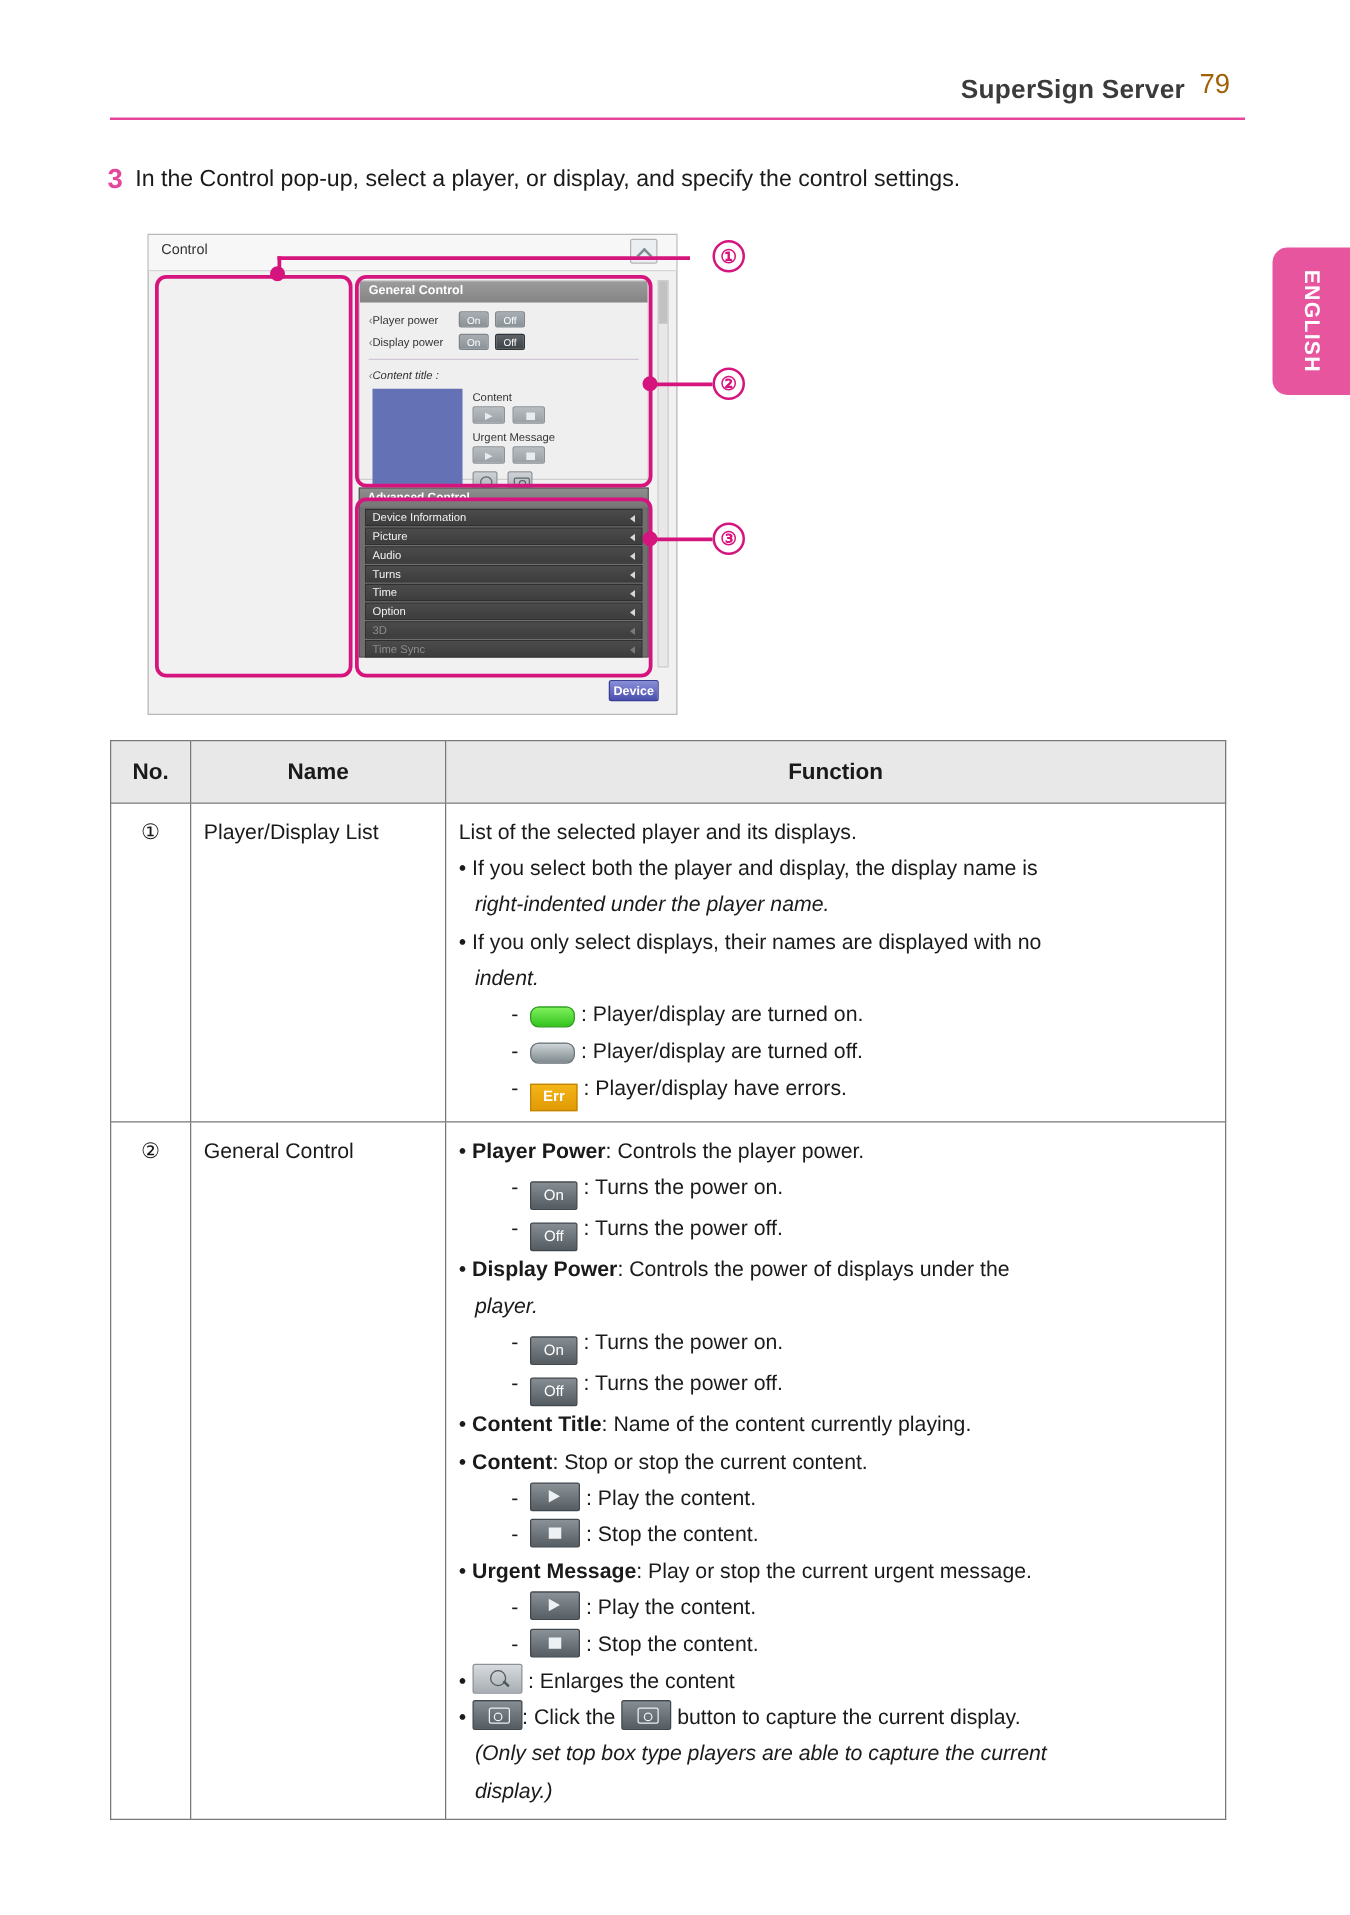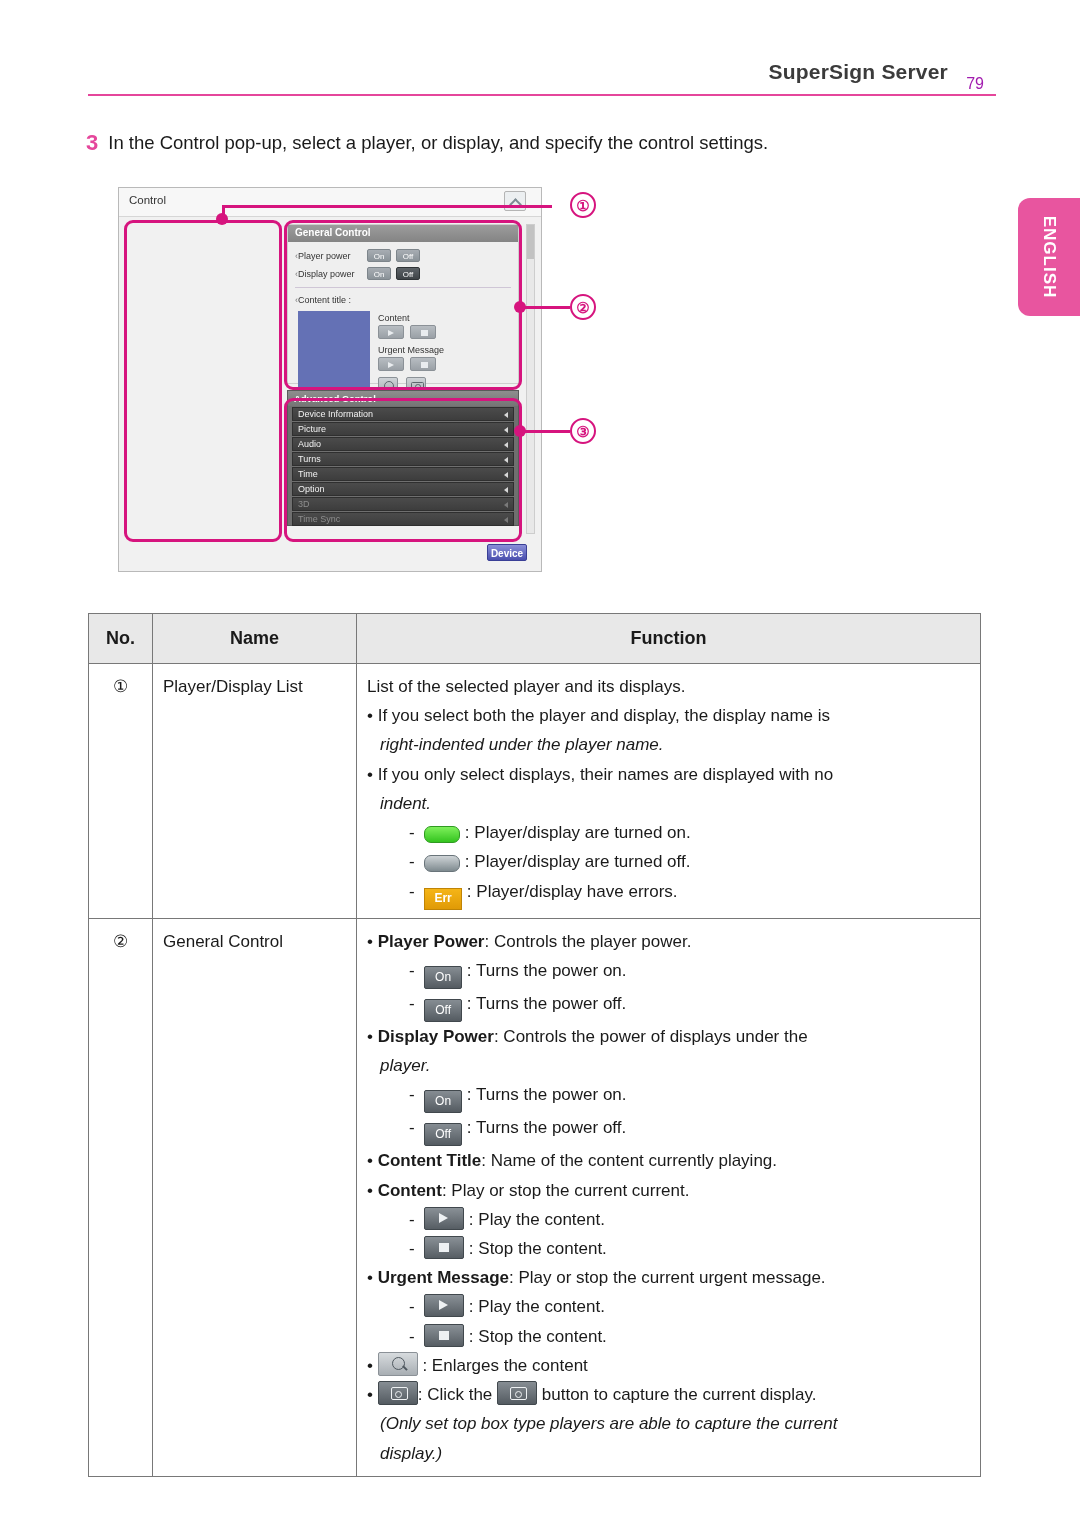--- a/index.html
+++ b/index.html
@@ -19,21 +19,21 @@
   .header-rule{
     position:absolute; left:0; top:36px; width:908px; height:2px;
     background:#e5469b;
   }
   .header-title{
     position:absolute; right:52px; top:2px;
     font-size:21px; font-weight:bold; color:#3b3b3b; letter-spacing:.2px;
   }
   .header-page-num{
     position:absolute; right:16px; top:-4px;
-    font-size:16px; color:#a21caf;margin-top:21px;
+    font-size:22px; color:#a16207;
   }
 
   
   .lang-tab{
     position:absolute; right:0; top:198px;
     width:62px; height:118px;
     background:#e8559f;
     border-top-left-radius:12px; border-bottom-left-radius:12px;
   }
   .lang-tab span{
@@ -219,21 +219,21 @@
     color:#d6147e; font-size:15px; font-weight:bold;
     text-align:center; line-height:23px;
     box-sizing:border-box;
   }
   .cal-line{position:absolute;height:3px;background:#d6147e;}
   .cal-dot{position:absolute;width:12px;height:12px;border-radius:50%;background:#d6147e;}
   .cal-box{position:absolute;border:3px solid #d6147e;border-radius:9px;box-sizing:border-box;}
 
   
   table.spec{
-    position:absolute; left:88px; top:613px;
+    position:absolute; left:88px; top:592px;
     width:892px; border-collapse:collapse;
     table-layout:fixed;
   }
   table.spec th, table.spec td{
     border:1px solid #787878;
     vertical-align:top;
     padding:8px 10px;
     font-size:17px;
     line-height:1.72;
   }
@@ -359,21 +359,21 @@
     </div>
 
     <div class="gc-row" style="top:42px;">
       <div class="lbl">Display power</div>
       <div class="btn-sm">On</div>
       <div class="btn-sm dark">Off</div>
     </div>
 
     <div class="gc-sep" style="top:62px;"></div>
 
-    <div class="content-title-lbl" style="top:70px;">Content title :</div>
+    <div class="content-title-lbl" style="top:70px;font-style:italic;">Content title :</div>
 
     <div class="preview-thumb" style="top:86px;"></div>
 
     <div class="mini-lbl" style="left:90px;top:88px;">Content</div>
     <div class="mini-btn" style="left:90px;top:100px;">
         <i class="tri"></i>
       </div>
     <div class="mini-btn" style="left:122px;top:100px;">
         <i class="sq"></i>
       </div>
@@ -481,21 +481,21 @@
       <td class="name">General Control</td>
       <td class="fn">
         <span class="fn-bullet">• <span class="b">Player Power</span><span>: Controls the player power.</span></span>
         <span class="fn-dash">-&nbsp;&nbsp;<span class="chip chip-btn">On</span>&nbsp;<span>: Turns the power on.</span></span>
         <span class="fn-dash">-&nbsp;&nbsp;<span class="chip chip-btn">Off</span>&nbsp;<span>: Turns the power off.</span></span>
         <span class="fn-bullet">• <span class="b">Display Power</span><span>: Controls the power of displays under the</span></span>
         <span class="fn-cont">player.</span>
         <span class="fn-dash">-&nbsp;&nbsp;<span class="chip chip-btn">On</span>&nbsp;<span>: Turns the power on.</span></span>
         <span class="fn-dash">-&nbsp;&nbsp;<span class="chip chip-btn">Off</span>&nbsp;<span>: Turns the power off.</span></span>
         <span class="fn-bullet">• <span class="b">Content Title</span><span>: Name of the content currently playing.</span></span>
-        <span class="fn-bullet">• <span class="b">Content</span><span>: Play or stop the current current.</span></span>
+        <span class="fn-bullet">• <span class="b">Content</span><span>: Stop or stop the current content.</span></span>
         <span class="fn-dash">-&nbsp;&nbsp;<span class="chip chip-play"></span>&nbsp;<span>: Play the content.</span></span>
         <span class="fn-dash">-&nbsp;&nbsp;<span class="chip chip-stop"></span>&nbsp;<span>: Stop the content.</span></span>
         <span class="fn-bullet">• <span class="b">Urgent Message</span><span>: Play or stop the current urgent message.</span></span>
         <span class="fn-dash">-&nbsp;&nbsp;<span class="chip chip-play"></span>&nbsp;<span>: Play the content.</span></span>
         <span class="fn-dash">-&nbsp;&nbsp;<span class="chip chip-stop"></span>&nbsp;<span>: Stop the content.</span></span>
         <span class="fn-bullet">• <span class="chip chip-mag"></span>&nbsp;<span>: Enlarges the content</span></span>
         <span class="fn-bullet">• <span class="chip chip-cam"></span><span>: Click the </span><span class="chip chip-cam"></span><span> button to capture the current display.</span></span>
         <span class="fn-cont">(Only set top box type players are able to capture the current</span>
         <span class="fn-cont">display.)</span>
       </td>

